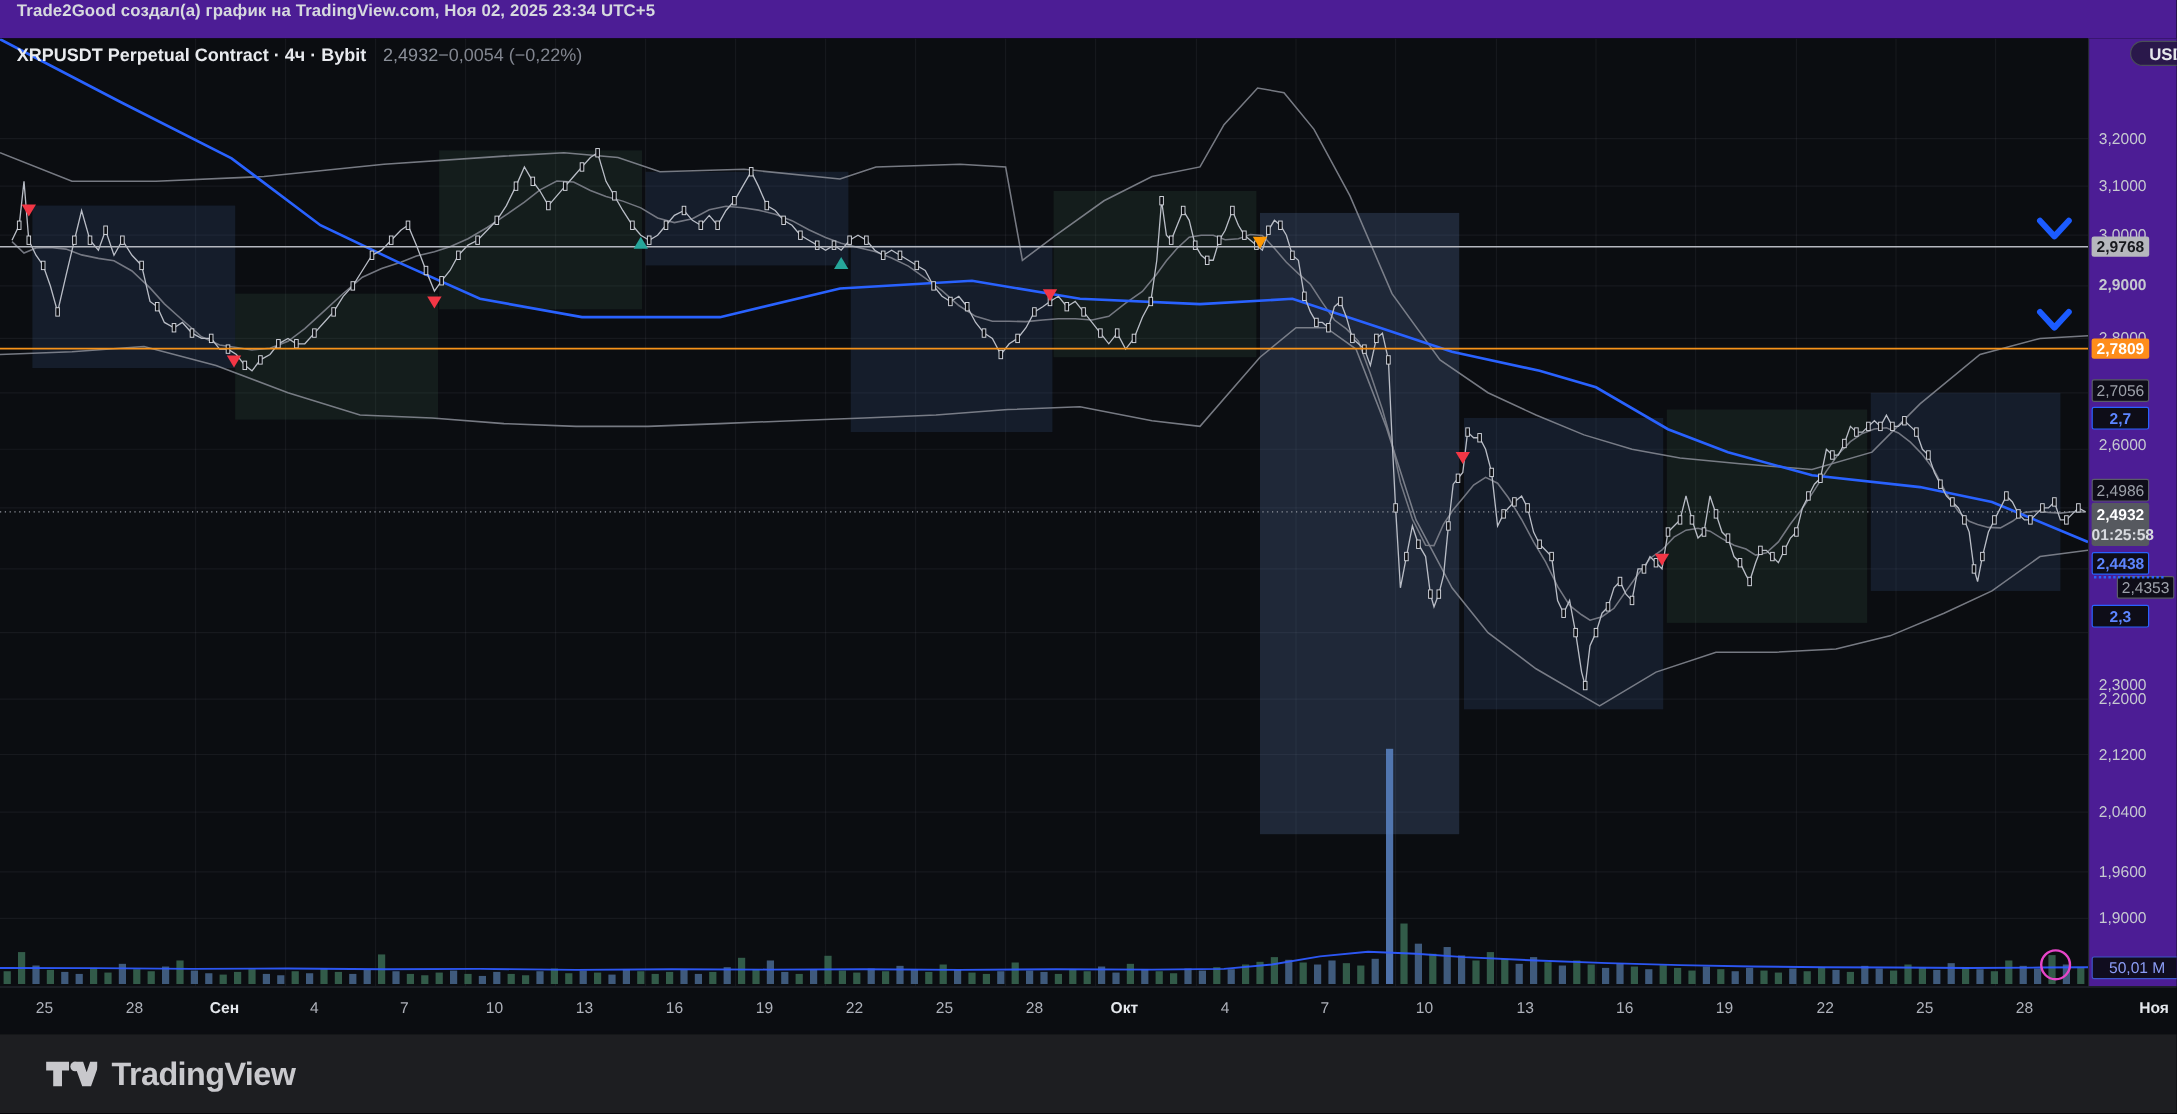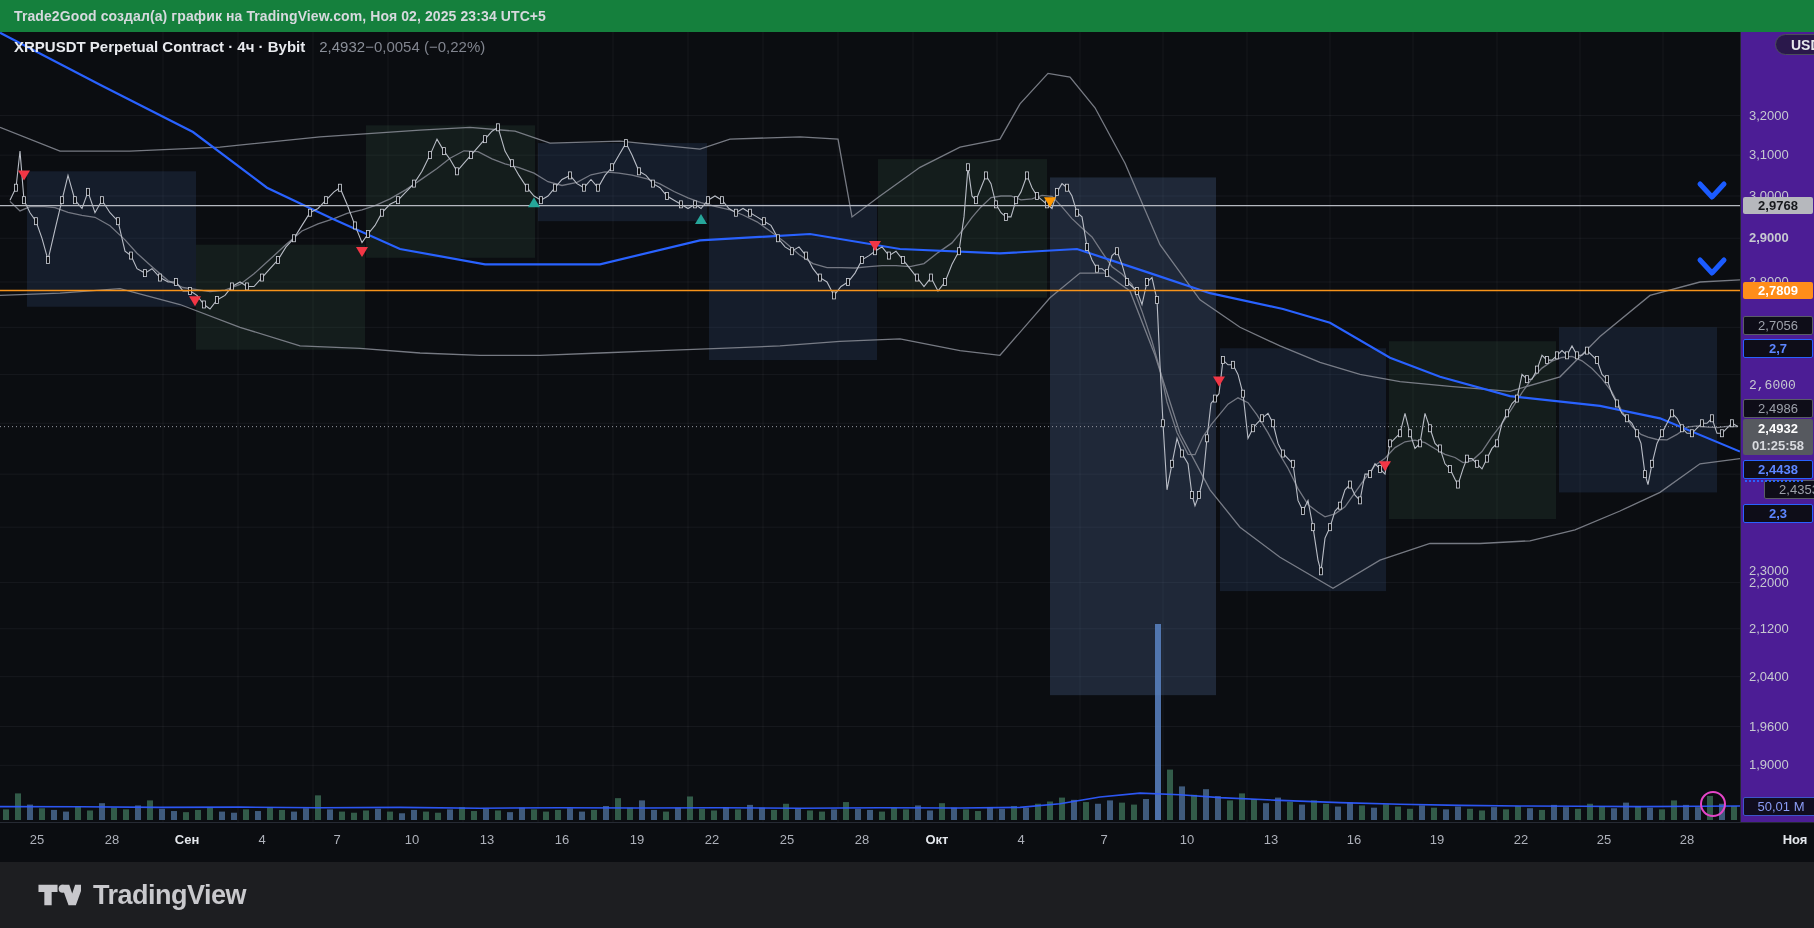--- a/index.html
+++ b/index.html
@@ -1,32 +1,32 @@
 <!DOCTYPE html>
 <html><head>
 <meta charset="utf-8">
 <style>
   html,body{margin:0;padding:0;background:#000;}
   .stage{position:relative;width:1814px;height:928px;background:#0b0d11;overflow:hidden;
          font-family:"Liberation Sans","DejaVu Sans",sans-serif;-webkit-font-smoothing:antialiased;}
   
-  .topbar{position:absolute;left:0;top:0;width:1814px;height:32px;background:#15803d;border-bottom:1px solid #000;
-          display:flex;align-items:center;}
+  .topbar{position:absolute;left:0;top:0;width:1814px;height:32px;background:#4c1d95;border-bottom:1px solid #000;
+          display:flex;align-items:flex-start;}
   .topbar span{margin-left:14px;color:#d6d9de;font-size:14px;font-weight:bold;letter-spacing:.1px;}
   
   .chart-area{position:absolute;left:0;top:32px;width:1740px;height:790px;background:#0b0d11;}
   #chart-svg{position:absolute;left:0;top:0;}
   .legend{position:absolute;left:14px;top:6px;font-size:15px;white-space:nowrap;}
   .legend .sym{color:#e8eaee;font-weight:bold;}
   .legend .px{color:#8b909a;margin-left:14px;}
   .legend .chg{color:#81858f;}
   
   .price-axis{position:absolute;left:1740px;top:32px;width:74px;height:790px;background:#4c1d95;border-left:1px solid #262a33;}
   .ptick{position:absolute;left:8px;color:#c6c9d0;font-size:13px;}
-  .axis-label{position:absolute;left:2px;width:70px;box-sizing:border-box;text-align:center;font-size:13px;
+  .axis-label{position:absolute;left:2px;width:48px;box-sizing:border-box;text-align:center;font-size:13px;
               border-radius:2px;padding:1px 0;}
   .lab-grayfill{background:#b6b8bd;color:#17191d;font-weight:bold;}
   .lab-orange{background:#ff8d1a;color:#fff;font-weight:bold;}
   .lab-outline{background:rgba(11,13,17,.95);border:1px solid #5a5d66;color:#9da1aa;}
   .lab-blue{background:rgba(11,13,17,.95);border:1px solid #2962ff;color:#5d86ff;font-weight:bold;text-align:center;}
   .lab-current{background:#56595f;color:#fff;font-weight:bold;line-height:17px;}
   .lab-current .cd{color:#d8dadf;font-weight:bold;}
   .vol-label{position:absolute;left:2px;width:76px;box-sizing:border-box;text-align:center;font-size:13px;
              border:1px solid #3d56c8;color:#8b9cf5;border-radius:2px;background:rgba(10,12,18,.9);padding:1px 0;}
   .blue-dash{position:absolute;left:4px;width:58px;border-top:2px dotted #2962ff;}
@@ -418,21 +418,21 @@
       <span class="sym">XRPUSDT Perpetual Contract · 4ч · Bybit</span><span class="px">2,4932</span><span class="chg">−0,0054 (−0,22%)</span>
     </div>
   </div>
 
   <div class="price-axis" id="price-axis">
       <div class="ptick" style="top: 75.5576px;">3,2000</div>
       <div class="ptick" style="top: 115.13px;">3,1000</div>
       <div class="ptick" style="top: 156px;">3,0000</div>
       <div class="ptick" style="top: 198.256px; font-weight: bold;">2,9000</div>
       <div class="ptick" style="top: 241.994px;">2,8000</div>
-      <div class="ptick" style="top: 346px; font-family: Liberation Mono, monospace;">2,6000</div>
+      <div class="ptick" style="top: 331px;">2,6000</div>
       <div class="ptick" style="top: 487.179px; margin-top: 44px;">2,3000</div>
       <div class="ptick" style="top: 542.585px;">2,2000</div>
       <div class="ptick" style="top: 588.754px;">2,1200</div>
       <div class="ptick" style="top: 636.699px;">2,0400</div>
       <div class="ptick" style="top: 686.563px;">1,9600</div>
       <div class="ptick" style="top: 725.315px;">1,9000</div>
       <div class="axis-label lab-grayfill" style="top: 165px;">2,9768</div>
       <div class="axis-label lab-orange" style="top: 250px;">2,7809</div>
       <div class="axis-label lab-outline" style="top: 284px;">2,7056</div>
       <div class="axis-label lab-blue" style="top: 307px;">2,7</div>

